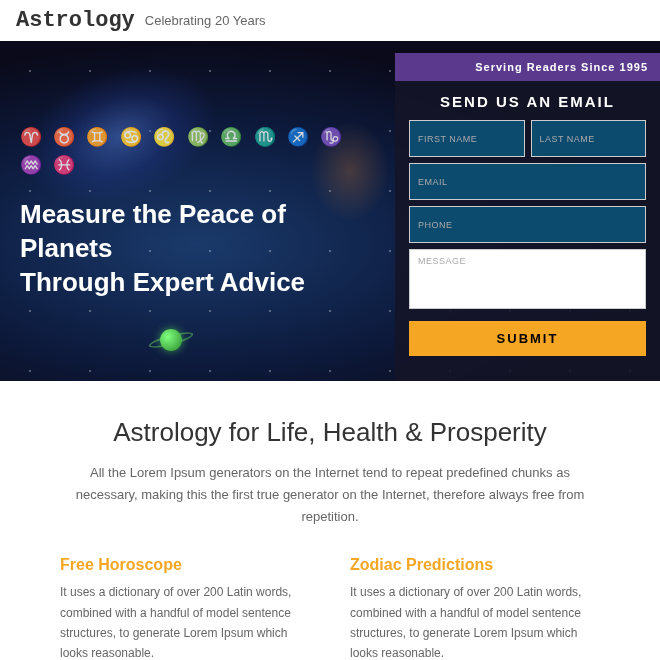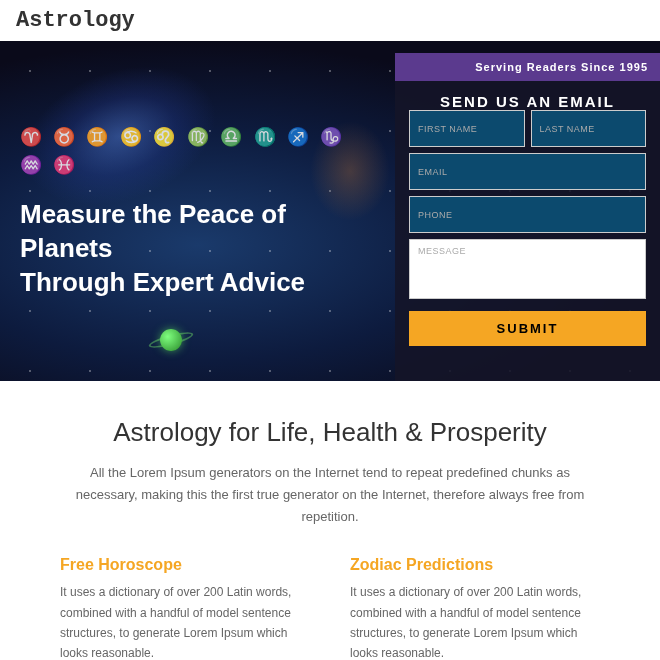--- a/index.html
+++ b/index.html
@@ -112,21 +112,21 @@
     .sidebar-form-area {
       padding: 12px 14px 14px;
       flex: 1;
     }
     .form-title {
       color: #fff;
       font-size: 15px;
       font-weight: bold;
       letter-spacing: 2px;
       text-align: center;
-      margin-bottom: 0;
+      margin-bottom: 10px;
     }
     .form-row {
       display: flex;
       gap: 6px;
       margin-bottom: 6px;
     }
     .form-input {
       width: 100%;
       background: #0c4a6e;
       border: 1px solid #ccc;
@@ -248,20 +248,21 @@
       background: radial-gradient(ellipse, rgba(200,120,50,0.3) 0%, transparent 70%);
       z-index: 1;
       pointer-events: none;
     }
   </style>
 </head>
 <body>
 
 <div class="header">
   <span class="header-logo">Astrology</span>
+  <span class="header-tagline">Celebrating 20 Years</span>
 </div>
 
 <div class="hero">
   <div class="hero-bg"></div>
   <div class="nebula-orange"></div>
 
   <div class="hero-content">
     <div class="zodiac-symbols">♈ ♉ ♊ ♋ ♌ ♍ ♎ ♏ ♐ ♑ ♒ ♓</div>
     <div class="hero-headline">
       <span>Measure the Peace of Planets</span><br>

